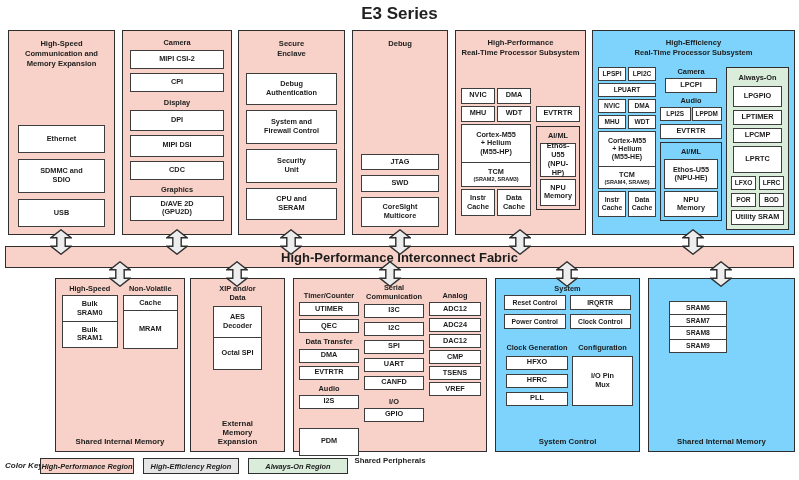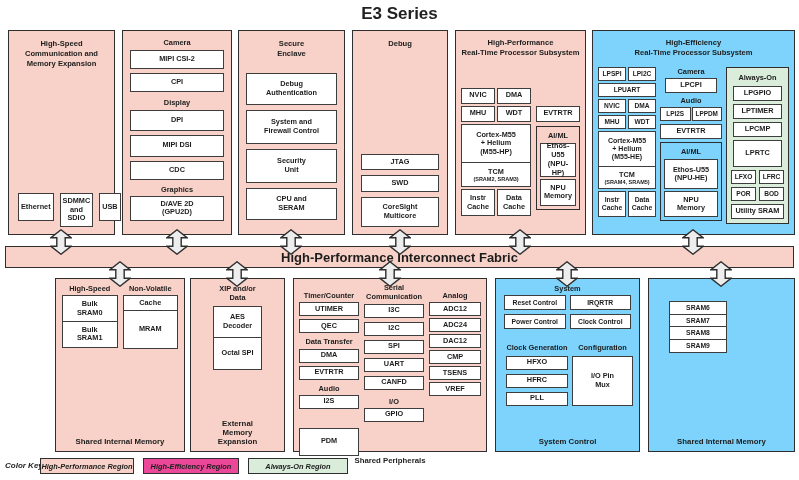--- a/index.html
+++ b/index.html
@@ -52,21 +52,21 @@
 <body>
 
 <div class="screen">
 
   <div class="title">E3 Series</div>
 
   <div class="blk pink top" style="left:8px;width:107px;">
     <div class="btitle" style="margin-top:4px">High-Speed
 Communication and
 Memory Expansion</div>
-    <div style="margin-top:auto;display:flex;flex-direction:row;gap:6px;padding:0 5px 3px;">
+    <div style="margin-top:auto;display:flex;flex-direction:column;gap:6px;padding:0 5px 3px;">
       <div class="wbox" style="height:28px">Ethernet</div>
       <div class="wbox" style="height:34px">SDMMC and
 SDIO</div>
       <div class="wbox" style="height:28px">USB</div>
     </div>
   </div>
 
   <div class="blk pink top" style="left:122px;width:110px;padding:4px 7px;">
     <div class="hdr" style="margin-top:3px">Camera</div>
     <div class="wbox" style="height:19px;margin-top:3px">MIPI CSI-2</div>
@@ -188,21 +188,21 @@
           <div class="hdr" style="margin-top:1px">AI/ML</div>
           <div class="wbox" style="height:30px;margin-top:3px">Ethos-U55
 (NPU-HE)</div>
           <div class="wbox" style="height:26px;margin-top:2px">NPU
 Memory</div>
         </div>
       </div>
       <div style="flex:1;">
         <div class="panel green-panel" style="padding:4px;">
           <div class="hdr" style="margin-top:1px">Always-On</div>
-          <div class="wbox" style="height:15px;margin:4px 2px 0">LPGPIO</div>
+          <div class="wbox" style="height:21px;margin:4px 2px 0">LPGPIO</div>
           <div class="wbox" style="height:15px;margin:3px 2px 0">LPTIMER</div>
           <div class="wbox" style="height:15px;margin:3px 2px 0">LPCMP</div>
           <div class="wbox" style="height:27px;margin:3px 2px 0">LPRTC</div>
           <div class="grid2" style="gap:3px;margin-top:3px;">
             <div class="wbox" style="height:14px;font-size:6.6px">LFXO</div>
             <div class="wbox" style="height:14px;font-size:6.6px">LFRC</div>
             <div class="wbox" style="height:14px;font-size:6.6px">POR</div>
             <div class="wbox" style="height:14px;font-size:6.6px">BOD</div>
           </div>
           <div class="wbox" style="height:15px;margin-top:3px">Utility SRAM</div>
@@ -349,20 +349,20 @@
       <div class="wbox" style="height:14px;font-size:6.8px">SRAM8</div>
       <div class="wbox" style="height:14px;font-size:6.8px">SRAM9</div>
     </div>
     <div class="foot">Shared Internal Memory</div>
   </div>
 
   <div class="ckey-label">Color Key:</div>
   <div class="swatch" style="left: 40px; width: 94px; background-color: rgb(248, 210, 200);">
     <span>High-Performance Region</span>
   </div>
-  <div class="swatch" style="left: 143px; width: 96px; background-color: #ec4899;">
+  <div class="swatch" style="left: 143px; width: 96px; background-color: #e5e5e5;">
     <span>High-Efficiency Region</span>
   </div>
   <div class="swatch" style="left: 248px; width: 100px; background-color: rgb(217, 237, 218);">
     <span>Always-On Region</span>
   </div>
 
 </div>
 
 </body></html>

